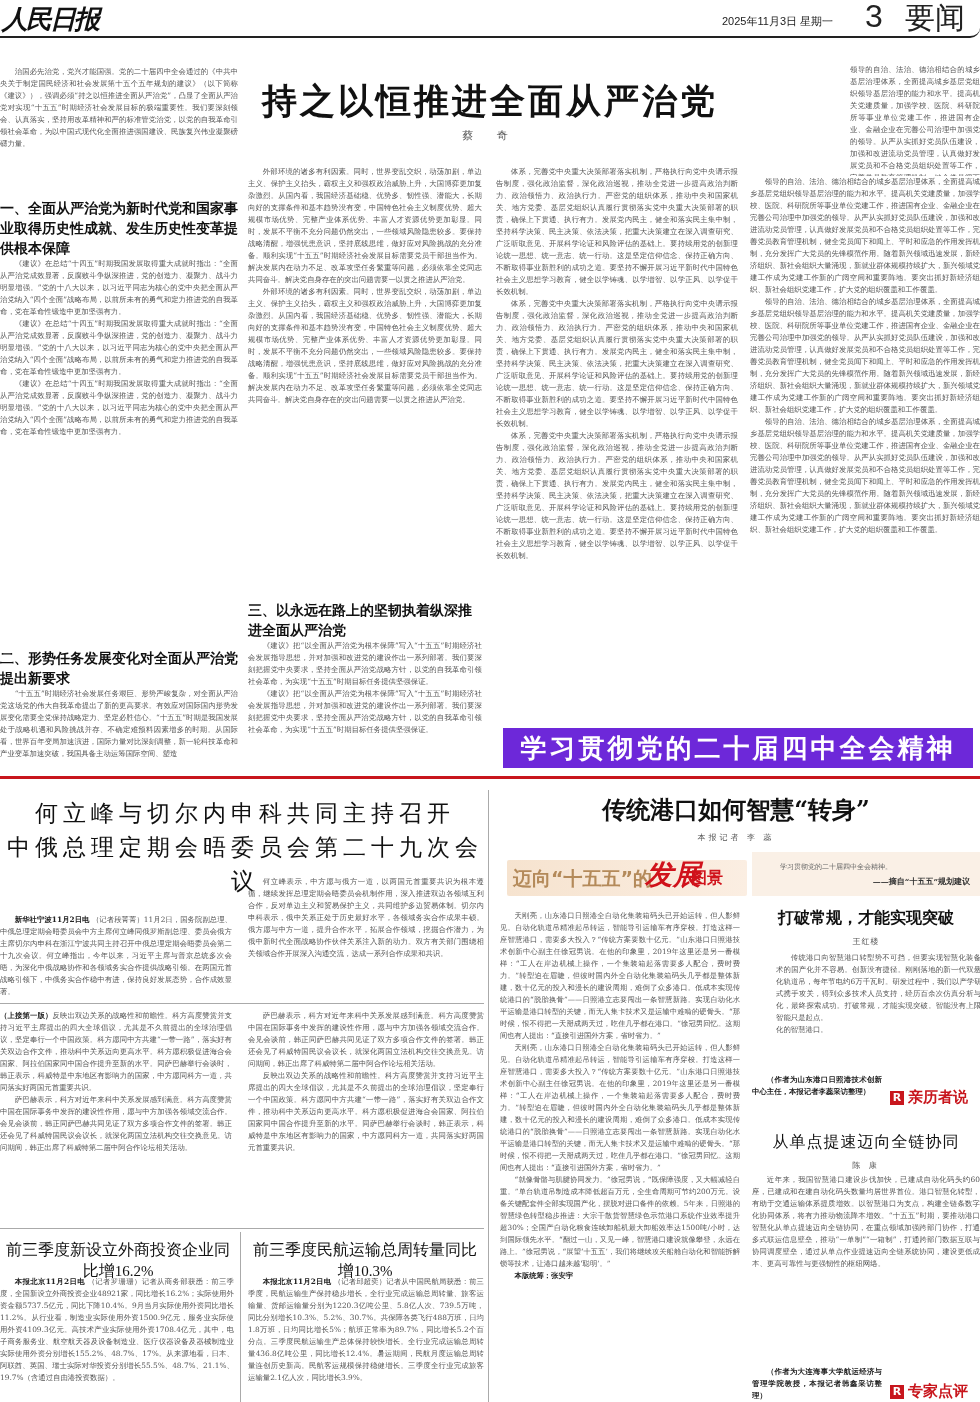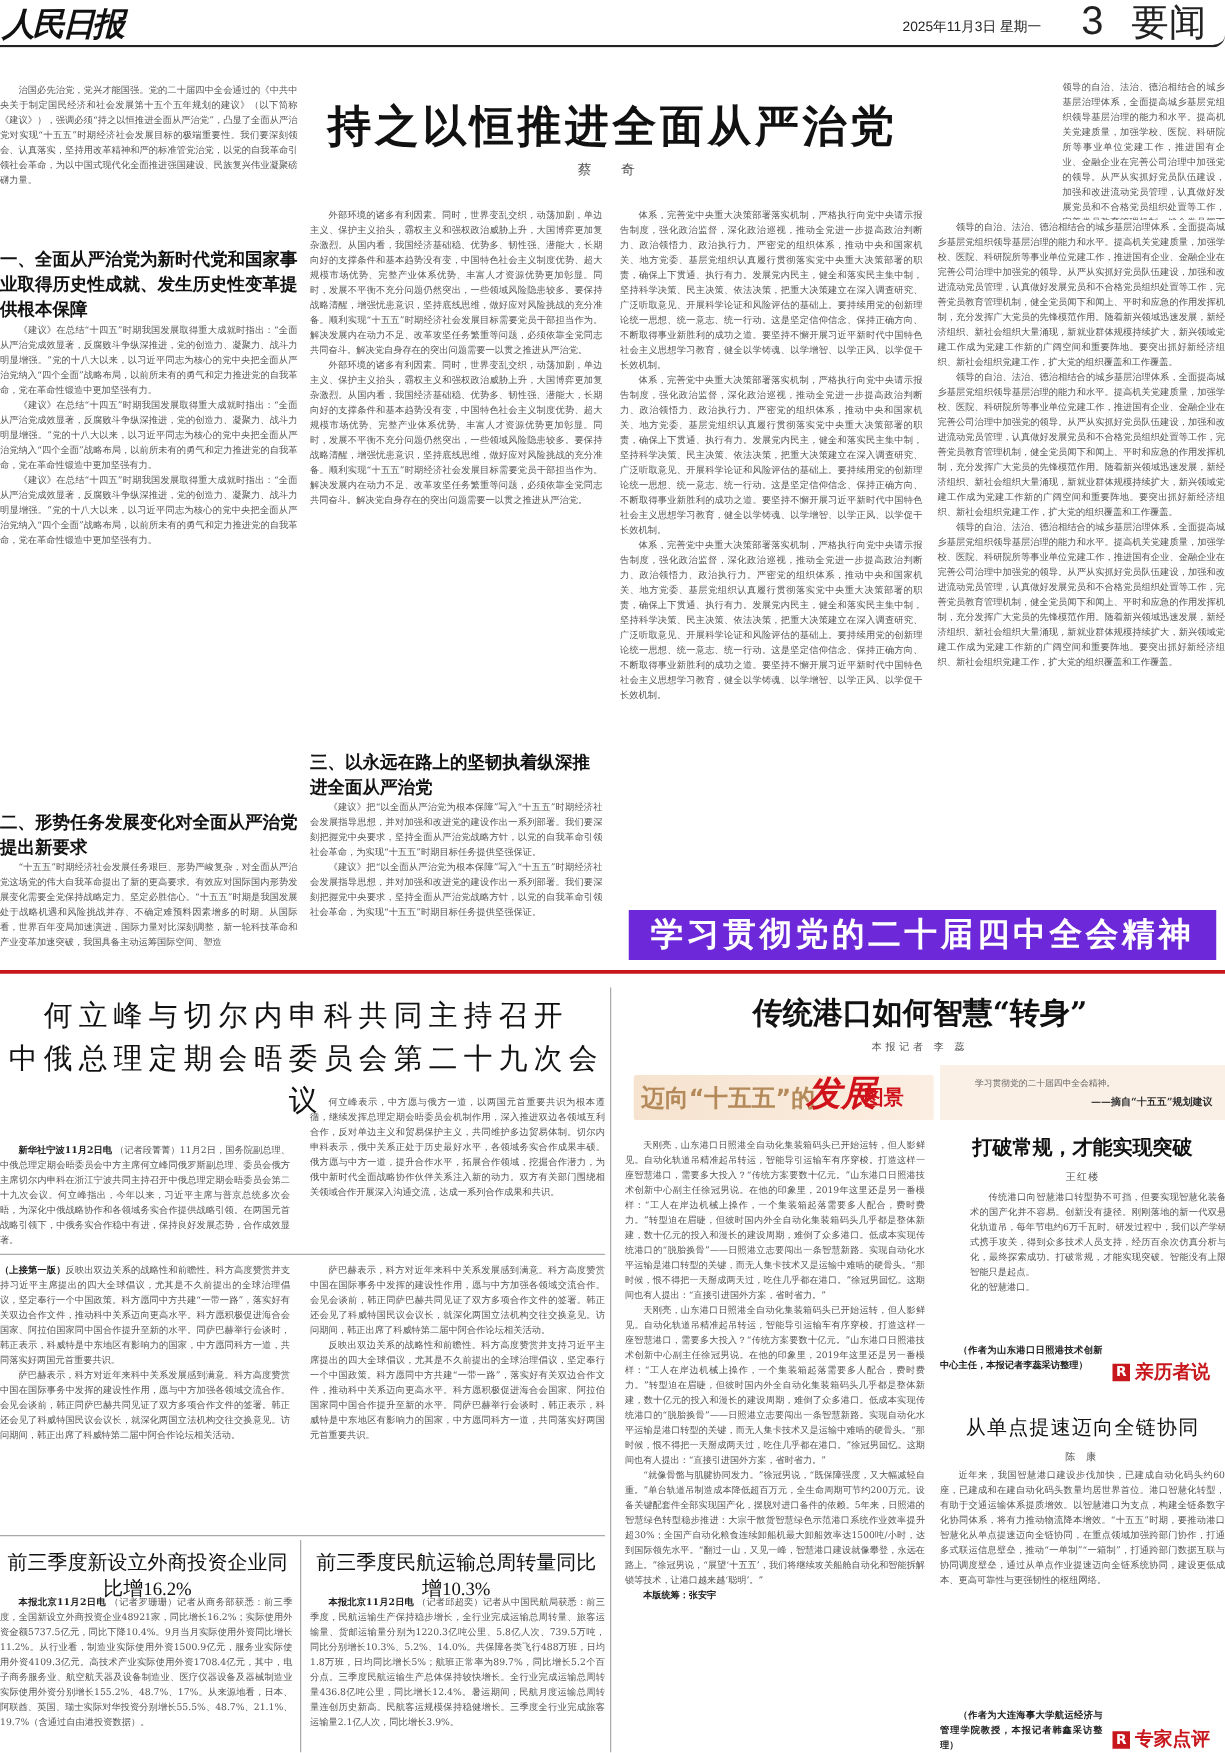--- a/index.html
+++ b/index.html
@@ -113,21 +113,21 @@
   <span>前三季度新设立外商投资企业同比增</span><span style="font-family:'Liberation Serif',serif;font-size:15px">16.2%</span>
 </div>
 <div class="col" style="left:0;top:1276px;width:234px;height:126px;">
   <p><span class="b">本报北京11月2日电</span> <span>（记者罗珊珊）</span><span>记者从商务部获悉：前三季度，全国新设立外商投资企业48921家，同比增长16.2%；实际使用外资金额5737.5亿元，同比下降10.4%。9月当月实际使用外资同比增长11.2%。从行业看，制造业实际使用外资1500.9亿元，服务业实际使用外资4109.3亿元。高技术产业实际使用外资1708.4亿元，其中，电子商务服务业、航空航天器及设备制造业、医疗仪器设备及器械制造业实际使用外资分别增长155.2%、48.7%、17%。从来源地看，日本、阿联酋、英国、瑞士实际对华投资分别增长55.5%、48.7%、21.1%、19.7%（含通过自由港投资数据）。</span></p>
 </div>
 
 <div class="h2" style="left:246px;top:1240px;width:238px;font-size:16px;">
   <span>前三季度民航运输总周转量同比增</span><span style="font-family:'Liberation Serif',serif;font-size:15px">10.3%</span>
 </div>
 <div class="col" style="left:248px;top:1276px;width:236px;height:126px;">
-  <p><span class="b">本报北京11月2日电</span> <span>（记者邱超奕）</span><span>记者从中国民航局获悉：前三季度，民航运输生产保持稳步增长，全行业完成运输总周转量、旅客运输量、货邮运输量分别为1220.3亿吨公里、5.8亿人次、739.5万吨，同比分别增长10.3%、5.2%、14.0%。共保障各类飞行488万班，日均1.8万班，日均同比增长5%；航班正常率为89.7%，同比增长5.2个百分点。三季度民航运输生产总体保持较快增长。全行业完成运输总周转量436.8亿吨公里，同比增长12.4%。暑运期间，民航月度运输总周转量连创历史新高。民航客运规模保持稳健增长。三季度全行业完成旅客运输量2.1亿人次，同比增长3.9%。</span></p>
+  <p><span class="b">本报北京11月2日电</span> <span>（记者邱超奕）</span><span>记者从中国民航局获悉：前三季度，民航运输生产保持稳步增长，全行业完成运输总周转量、旅客运输量、货邮运输量分别为1220.3亿吨公里、5.8亿人次、739.5万吨，同比分别增长10.3%、5.2%、30.7%。共保障各类飞行488万班，日均1.8万班，日均同比增长5%；航班正常率为89.7%，同比增长5.2个百分点。三季度民航运输生产总体保持较快增长。全行业完成运输总周转量436.8亿吨公里，同比增长12.4%。暑运期间，民航月度运输总周转量连创历史新高。民航客运规模保持稳健增长。三季度全行业完成旅客运输量2.1亿人次，同比增长3.9%。</span></p>
 </div>
 
 <div class="vrule" style="left:488px;top:790px;height:612px;"></div>
 
 <div class="h2" style="left:492px;top:794px;width:488px;font-family:'DejaVu Serif',serif;font-weight:bold;font-size:24px;">传统港口如何智慧“转身”</div>
 <div class="byline" style="left:492px;top:832px;width:488px;font-size:8px;letter-spacing:3px;">本报记者  李  蕊</div>
 
 <div class="promo">
   <span class="a">迈向“十五五”的</span>
   <span class="b">发展</span>

